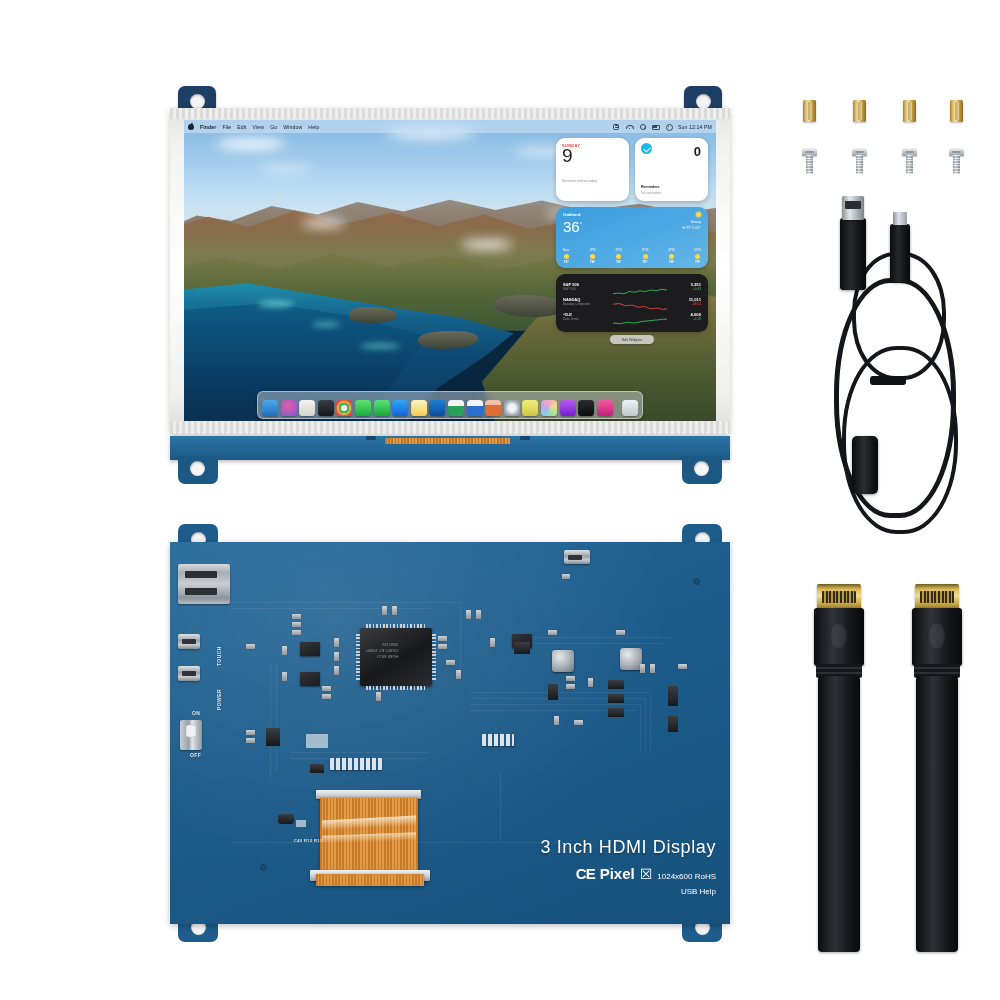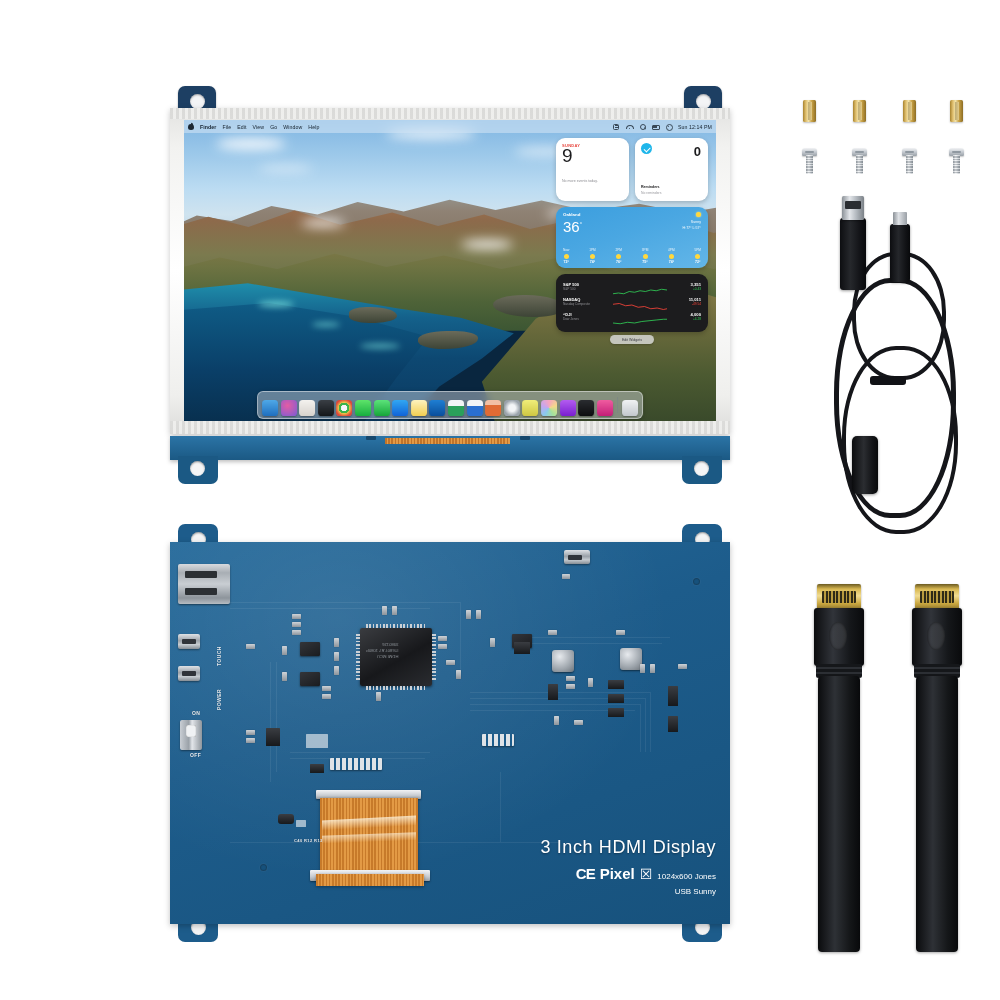--- a/index.html
+++ b/index.html
@@ -616,23 +616,23 @@
       <div class="ribbon" style="left:146px;top:332px;width:108px;height:12px;"></div>
 
       <div class="silk" style="left:124px;top:296px;font-size:4px;">C40 R12 R13</div>
       <div class="screwhole" style="left:90px;top:322px;"></div>
 
       <div class="brandtxt" id="brand-title">3 Inch HDMI Display</div>
       <div class="brandtxt" id="brand-cert">
         <span class="ce">CE</span>
         <span class="rohs">Pixel</span>
         <span class="weee">☒</span>
-        <span class="pix">1024x600 Jones</span>
-      </div>
-      <div class="brandtxt" id="brand-usb">USB Sunny</div>
+        <span class="pix">1024x600 RoHS</span>
+      </div>
+      <div class="brandtxt" id="brand-usb">USB Help</div>
     </div>
   </div>
 
   <div class="standoff" style="left:803px;top:100px;"></div>
   <div class="standoff" style="left:853px;top:100px;"></div>
   <div class="standoff" style="left:903px;top:100px;"></div>
   <div class="standoff" style="left:950px;top:100px;"></div>
 
   <div class="screw" style="left:802px;top:148px;">
       <div class="head"></div>

